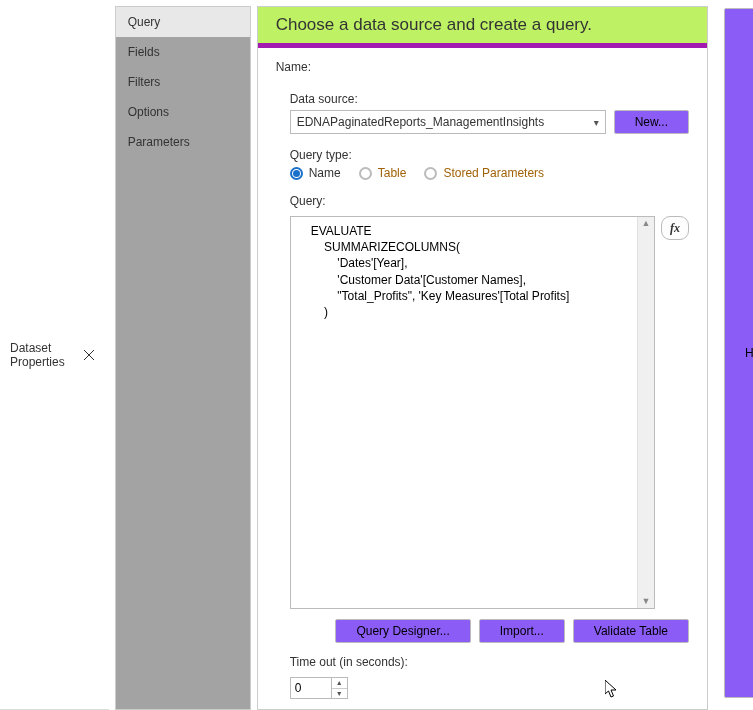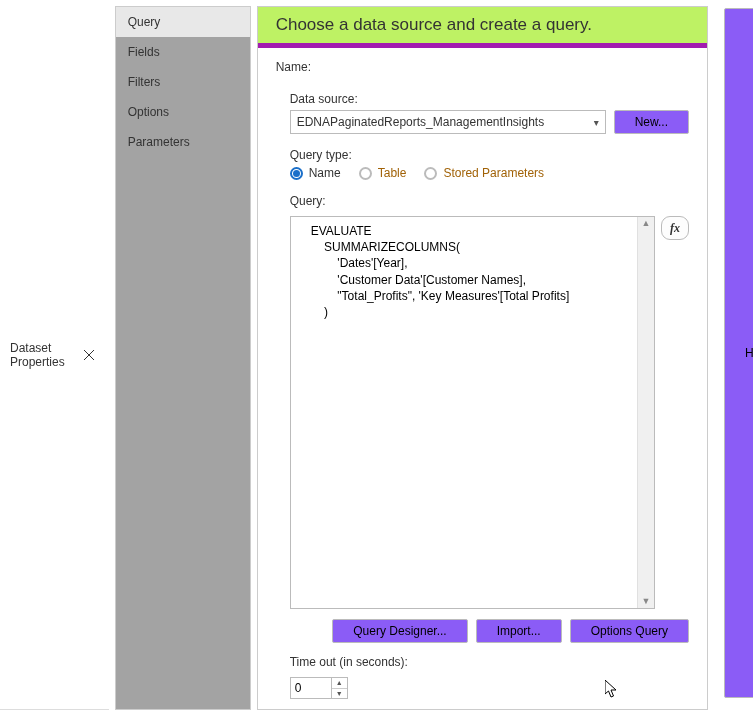--- a/index.html
+++ b/index.html
@@ -186,21 +186,21 @@
                 <span class="scroll-arrow">▼</span>
               </div>
             </div>
             <div class="fx-btn">
               <span>fx</span>
             </div>
           </div>
           <div class="query-buttons">
             <button class="btn">Query Designer...</button>
             <button class="btn">Import...</button>
-            <button class="btn">Options Query</button>
+            <button class="btn">Validate Table</button>
           </div>
         </div>
 
         <div class="timeout-row indent">
           <div class="label">Time out (in seconds):</div>
           <div class="spinner">
             <input value="0" style="">
             <div class="spinner-btns">
               <div class="sp-btn">▲</div>
               <div class="sp-btn">▼</div>

